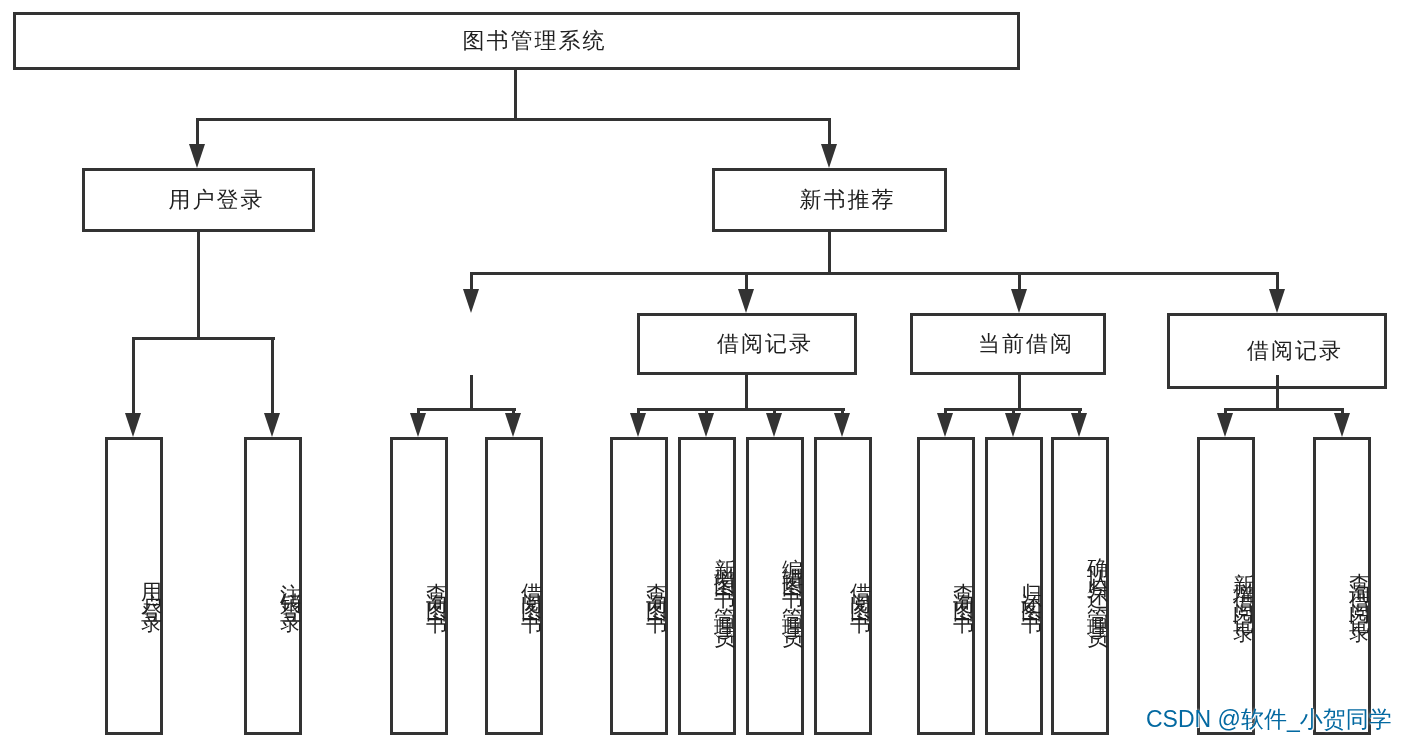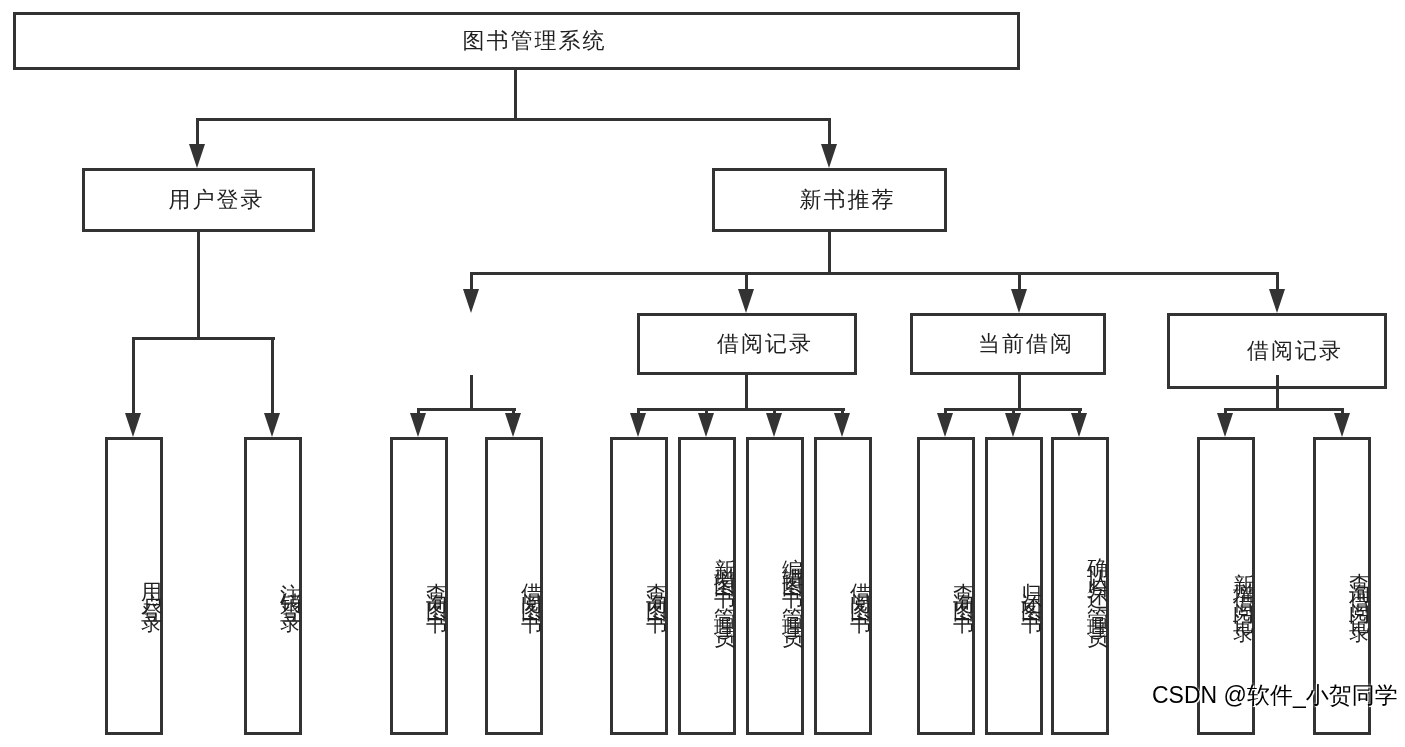--- a/index.html
+++ b/index.html
@@ -16,22 +16,22 @@
   }
   .node.v span{
     writing-mode:vertical-lr;text-orientation:mixed;
     font-size:21px;letter-spacing:10px;color:#1f1f1f;line-height:1;
   }
   .vl{position:absolute;width:3px;background:#333333;}
   .hl{position:absolute;height:3px;background:#333333;}
   .ah{position:absolute;width:0;height:0;border-left:8px solid transparent;
       border-right:8px solid transparent;border-top:24px solid #333333;}
   .watermark{
-    position:absolute;top:680px;left:1146px;font-size:23px;color:#000000;
-    text-shadow:0 0 3px #ffffff,1px 1px 0 #ffffff;white-space:nowrap;z-index:5;margin-left:6px;
+    position:absolute;top:704px;left:1146px;font-size:23px;color:#0369a1;
+    text-shadow:0 0 3px #ffffff,1px 1px 0 #ffffff;white-space:nowrap;z-index:5;
   }
 </style>
 </head>
 <body>
 
 <div class="canvas">
 
   <div class="node h" style="left:13px;top:12px;width:1007px;height:58px">
     <span>图书管理系统</span>
   </div>

